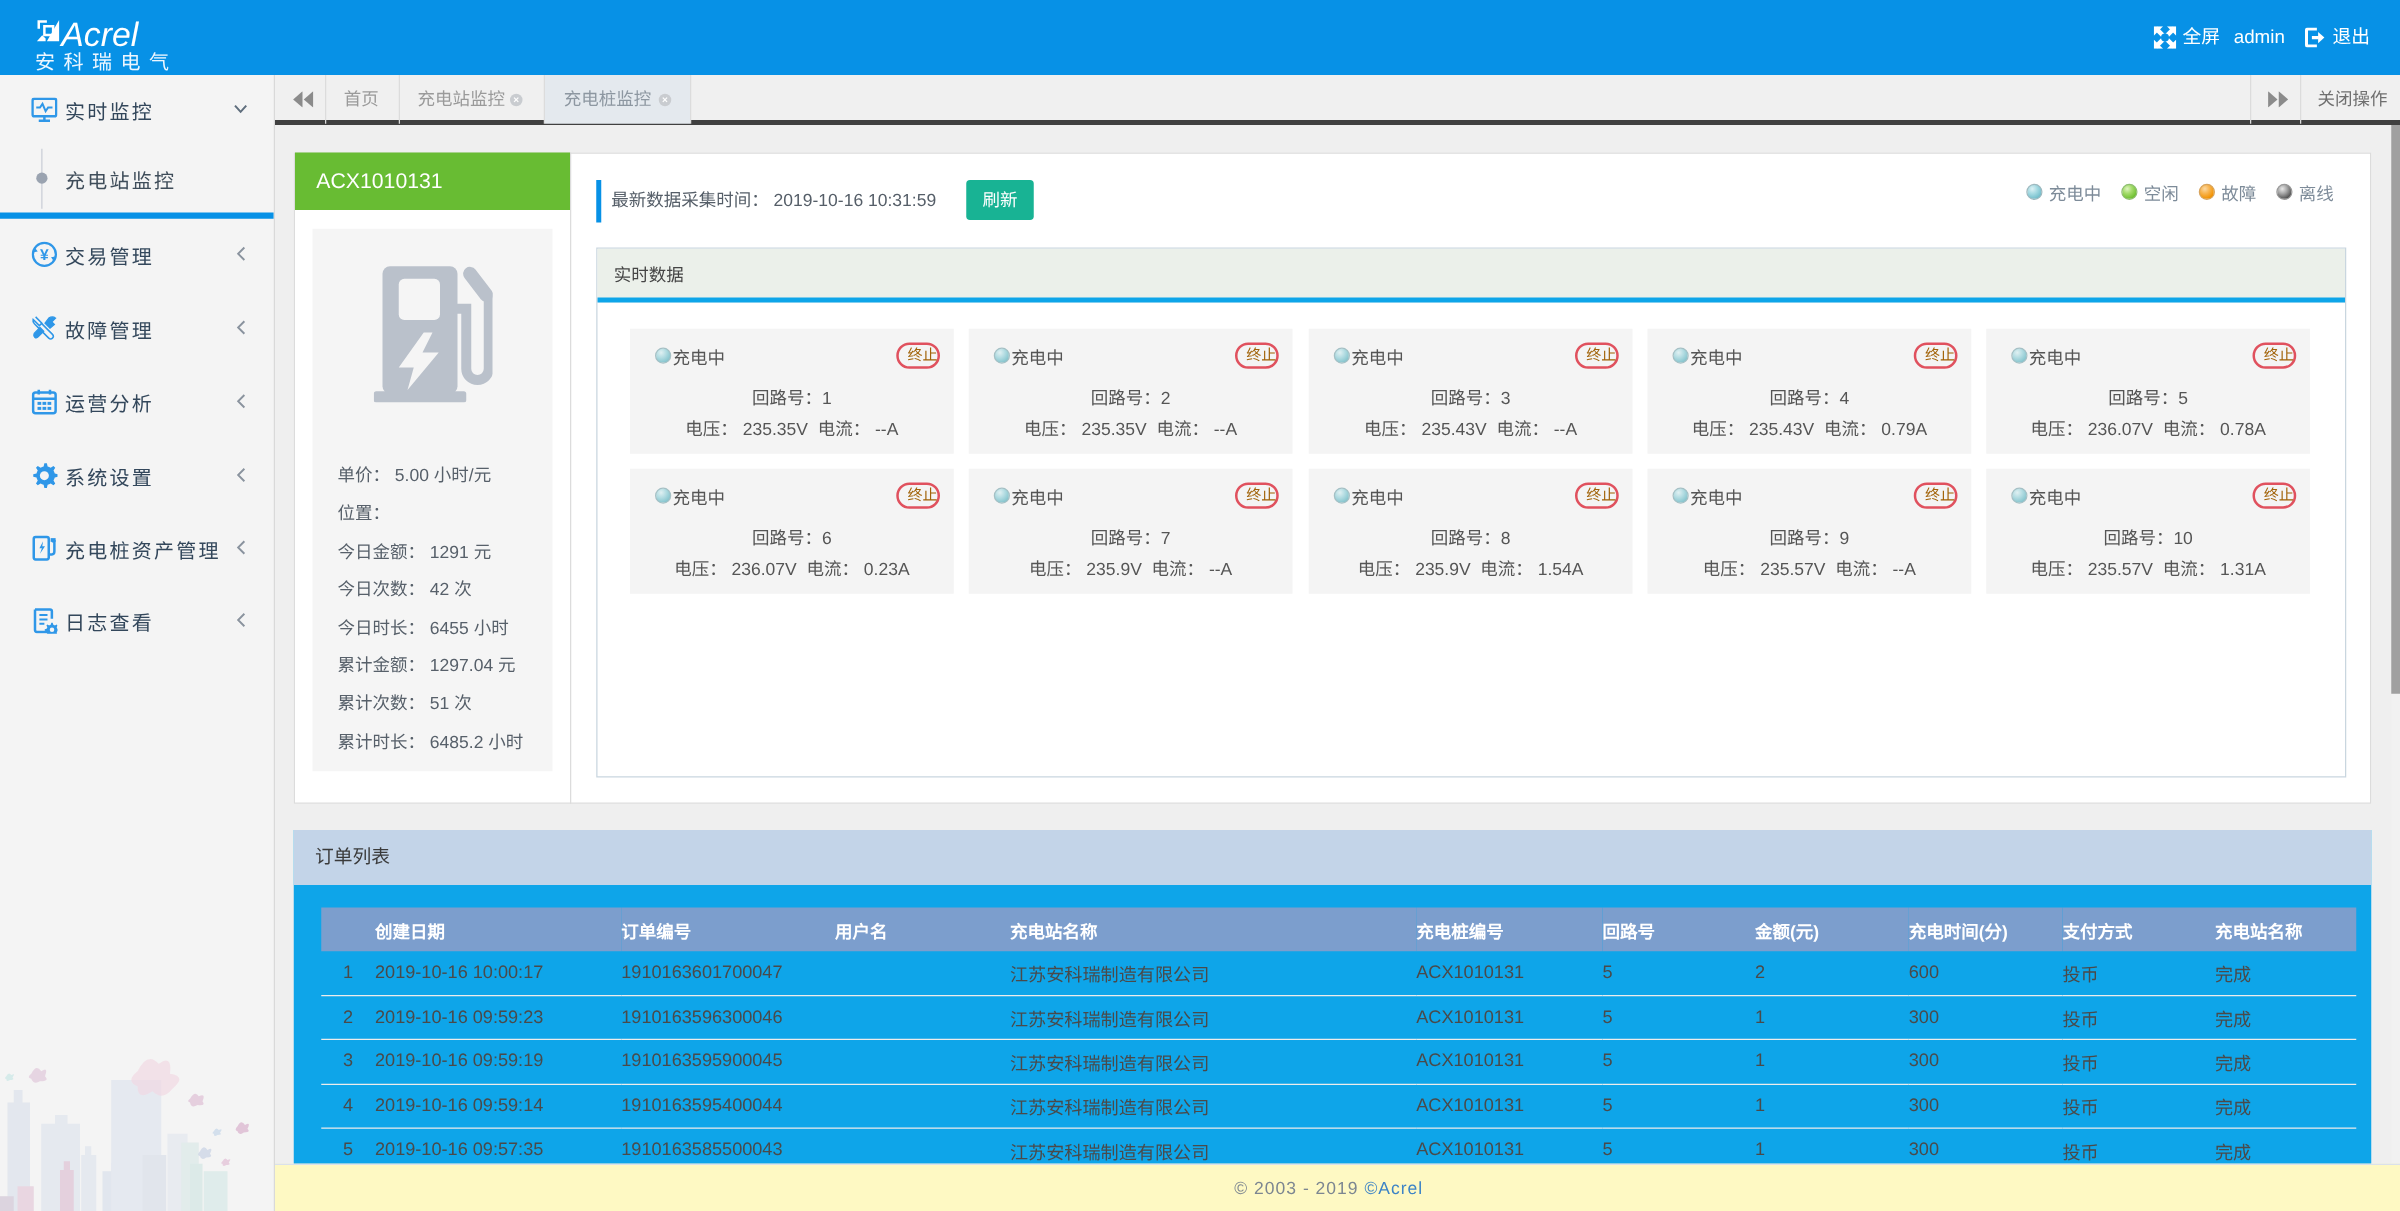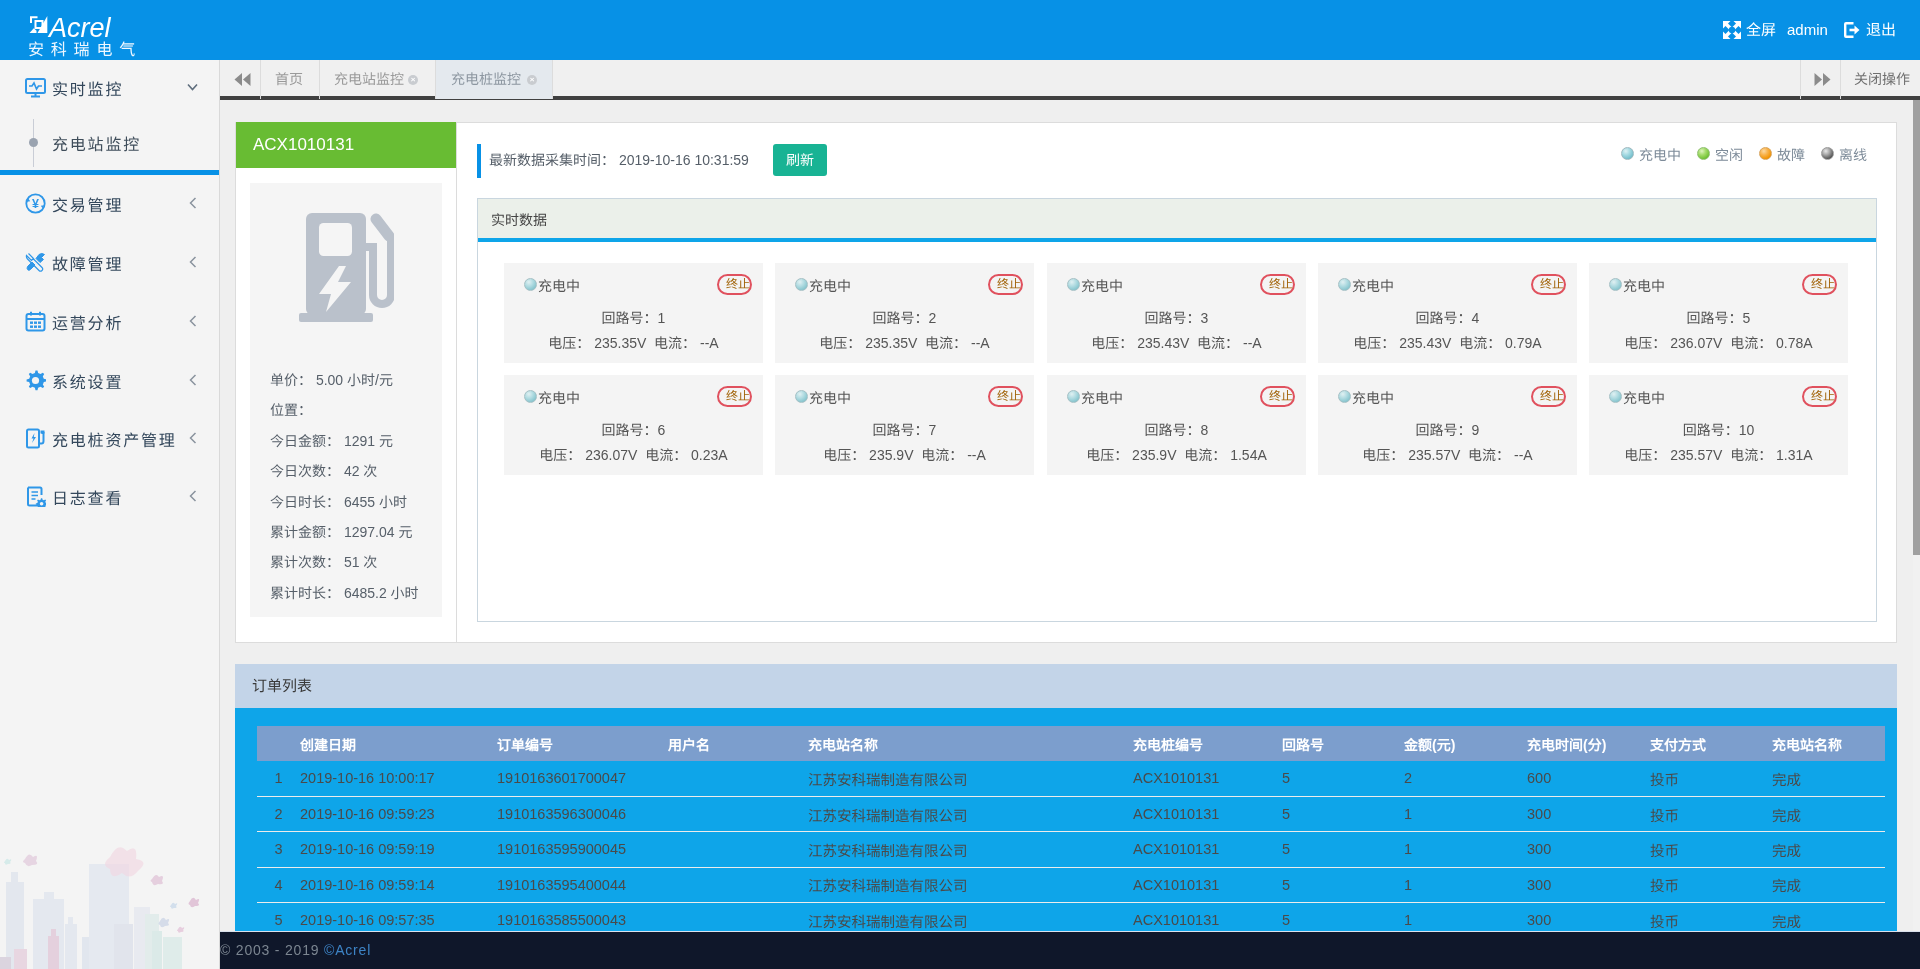--- a/index.html
+++ b/index.html
@@ -49,21 +49,21 @@
 .l1{position:absolute;left:0;top:44px;width:100%;text-align:center;font-size:14px;color:#555}
 .l2{position:absolute;left:0;top:69px;width:100%;text-align:center;font-size:14px;color:#555}
 
 .ord{position:absolute;left:235px;top:664px;width:1662px;height:267px;background:#0ea5e9;overflow:hidden}
 .ordhead{height:44px;background:#c3d4e8;line-height:44px;padding-left:17px;font-size:15px;color:#3a3a3a}
 table.ot{position:absolute;left:22px;top:62px;width:1628px;border-collapse:collapse;table-layout:fixed;font-size:14.5px;color:#4a4a4a}
 table.ot th{background:#7c9ecd;color:#fff;font-weight:bold;font-size:14px;height:35px;text-align:left;padding:0}
 table.ot td{height:35.4px;text-align:left;padding:0;border-bottom:1px solid #ececec}
 table.ot td.c,table.ot th.c{text-align:center}
 
-.foot{position:absolute;left:220px;top:931px;width:1700px;height:38px;background:#0f172a;border-top:1px solid #dae1ec;line-height:37px;text-align:left;padding-right:14px;font-size:14px;color:#7c8691}
+.foot{position:absolute;left:220px;top:931px;width:1700px;height:38px;background:#fef9c3;border-top:1px solid #dae1ec;line-height:37px;text-align:center;padding-right:14px;font-size:14px;color:#7c8691}
 .foot b{color:#3d84c6;font-weight:normal}
 .foot{letter-spacing:0.8px}
 
 .sbtrack{position:absolute;left:1913px;top:100px;width:7px;height:831px;background:#f1f1f1}
 .sbthumb{position:absolute;left:1913px;top:100px;width:7px;height:455px;background:#a0a0a0}
 </style>
 </head>
 <body>
 
 <div class="hdr">

